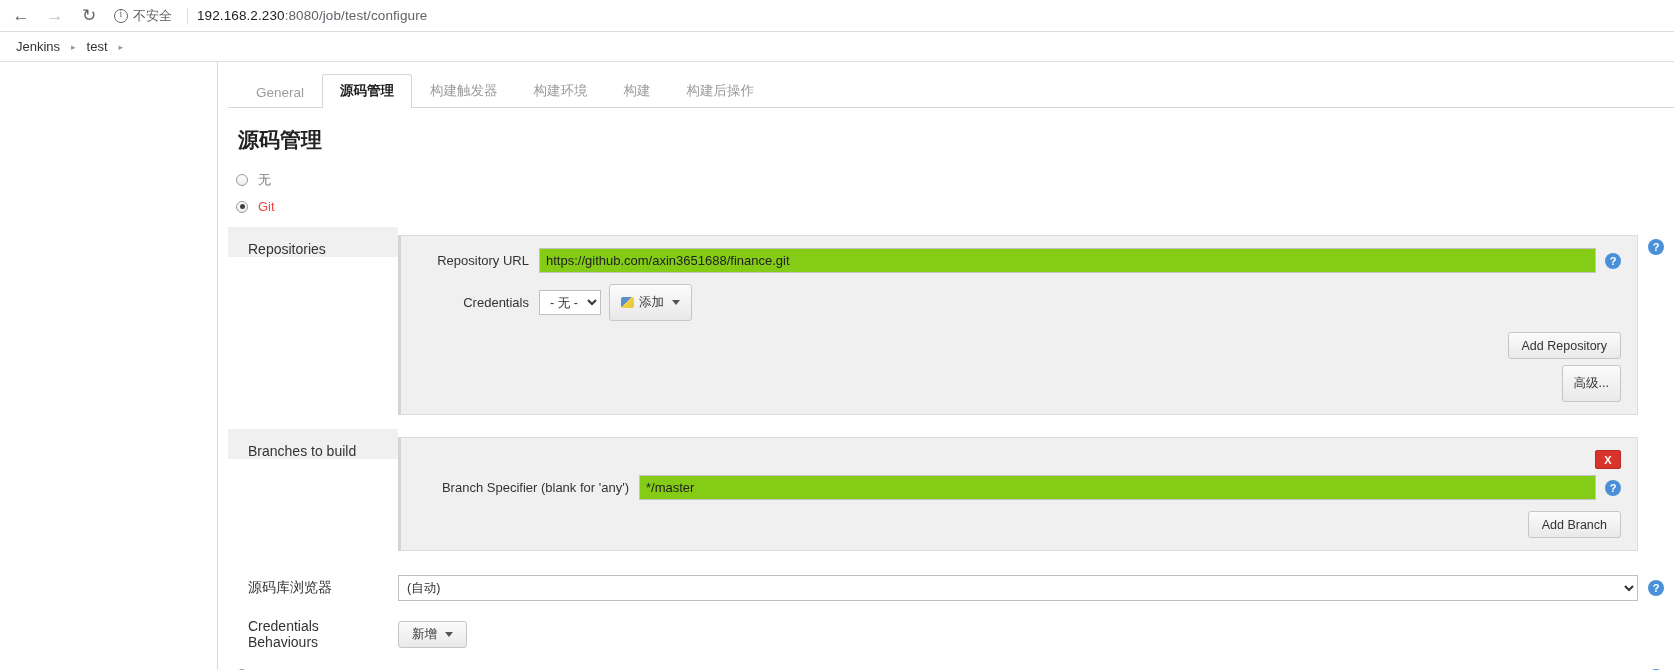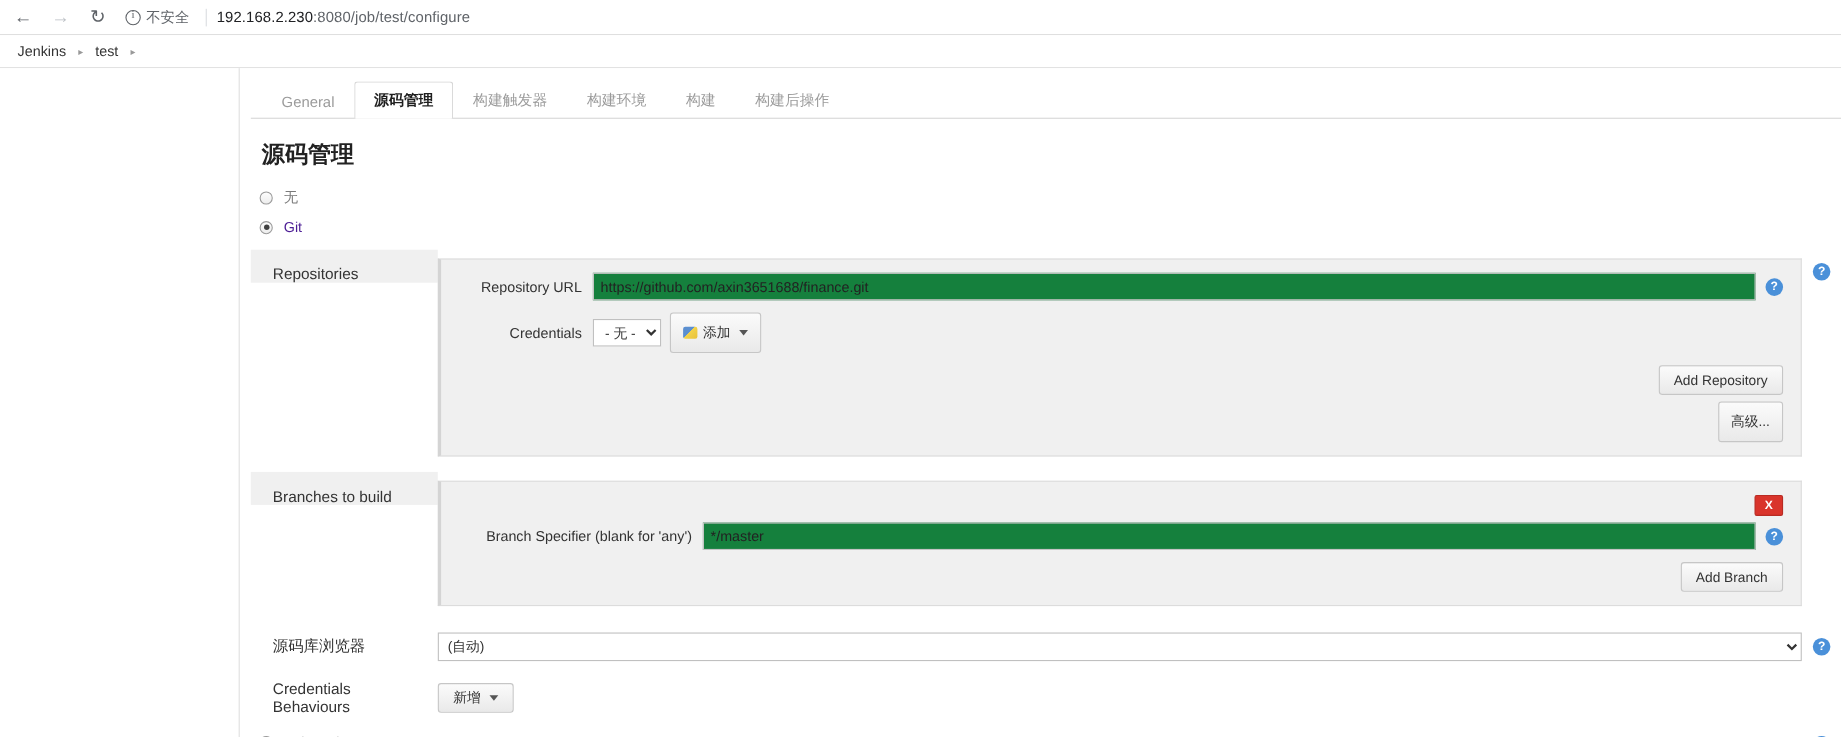--- a/index.html
+++ b/index.html
@@ -162,21 +162,21 @@
     flex: 0 0 auto;
   }
   .radio.checked::after {
     content: "";
     position: absolute;
     left: 2.6px; top: 2.6px;
     width: 5px; height: 5px;
     border-radius: 50%;
     background: #404040;
   }
-  .radio-label { color: #4c1d95; }
+  .radio-label { color: #ef4444; }
   .radio-label.muted { color: #7a7a7a; }
 
   
   .form-row {
     display: flex;
     align-items: flex-start;
     position: relative;
   }
   .row-label {
     width: 170px;
@@ -211,21 +211,21 @@
     color: #333;
     white-space: nowrap;
   }
   .field-label.w-rep { width: 122px; flex: 0 0 122px; }
   .field-label.w-branch { width: 222px; flex: 0 0 222px; }
 
   input.text {
     flex: 1;
     height: 25px;
     border: 1px solid #c4c4c4;
-    background: #15803d;
+    background: #84cc16;
     padding: 0 6px;
     font-family: "Liberation Sans", sans-serif;
     font-size: 13px;
     color: #222;
     outline: none;
   }
 
   select.sel {
     height: 25px;
     border: 1px solid #c0c0c0;

